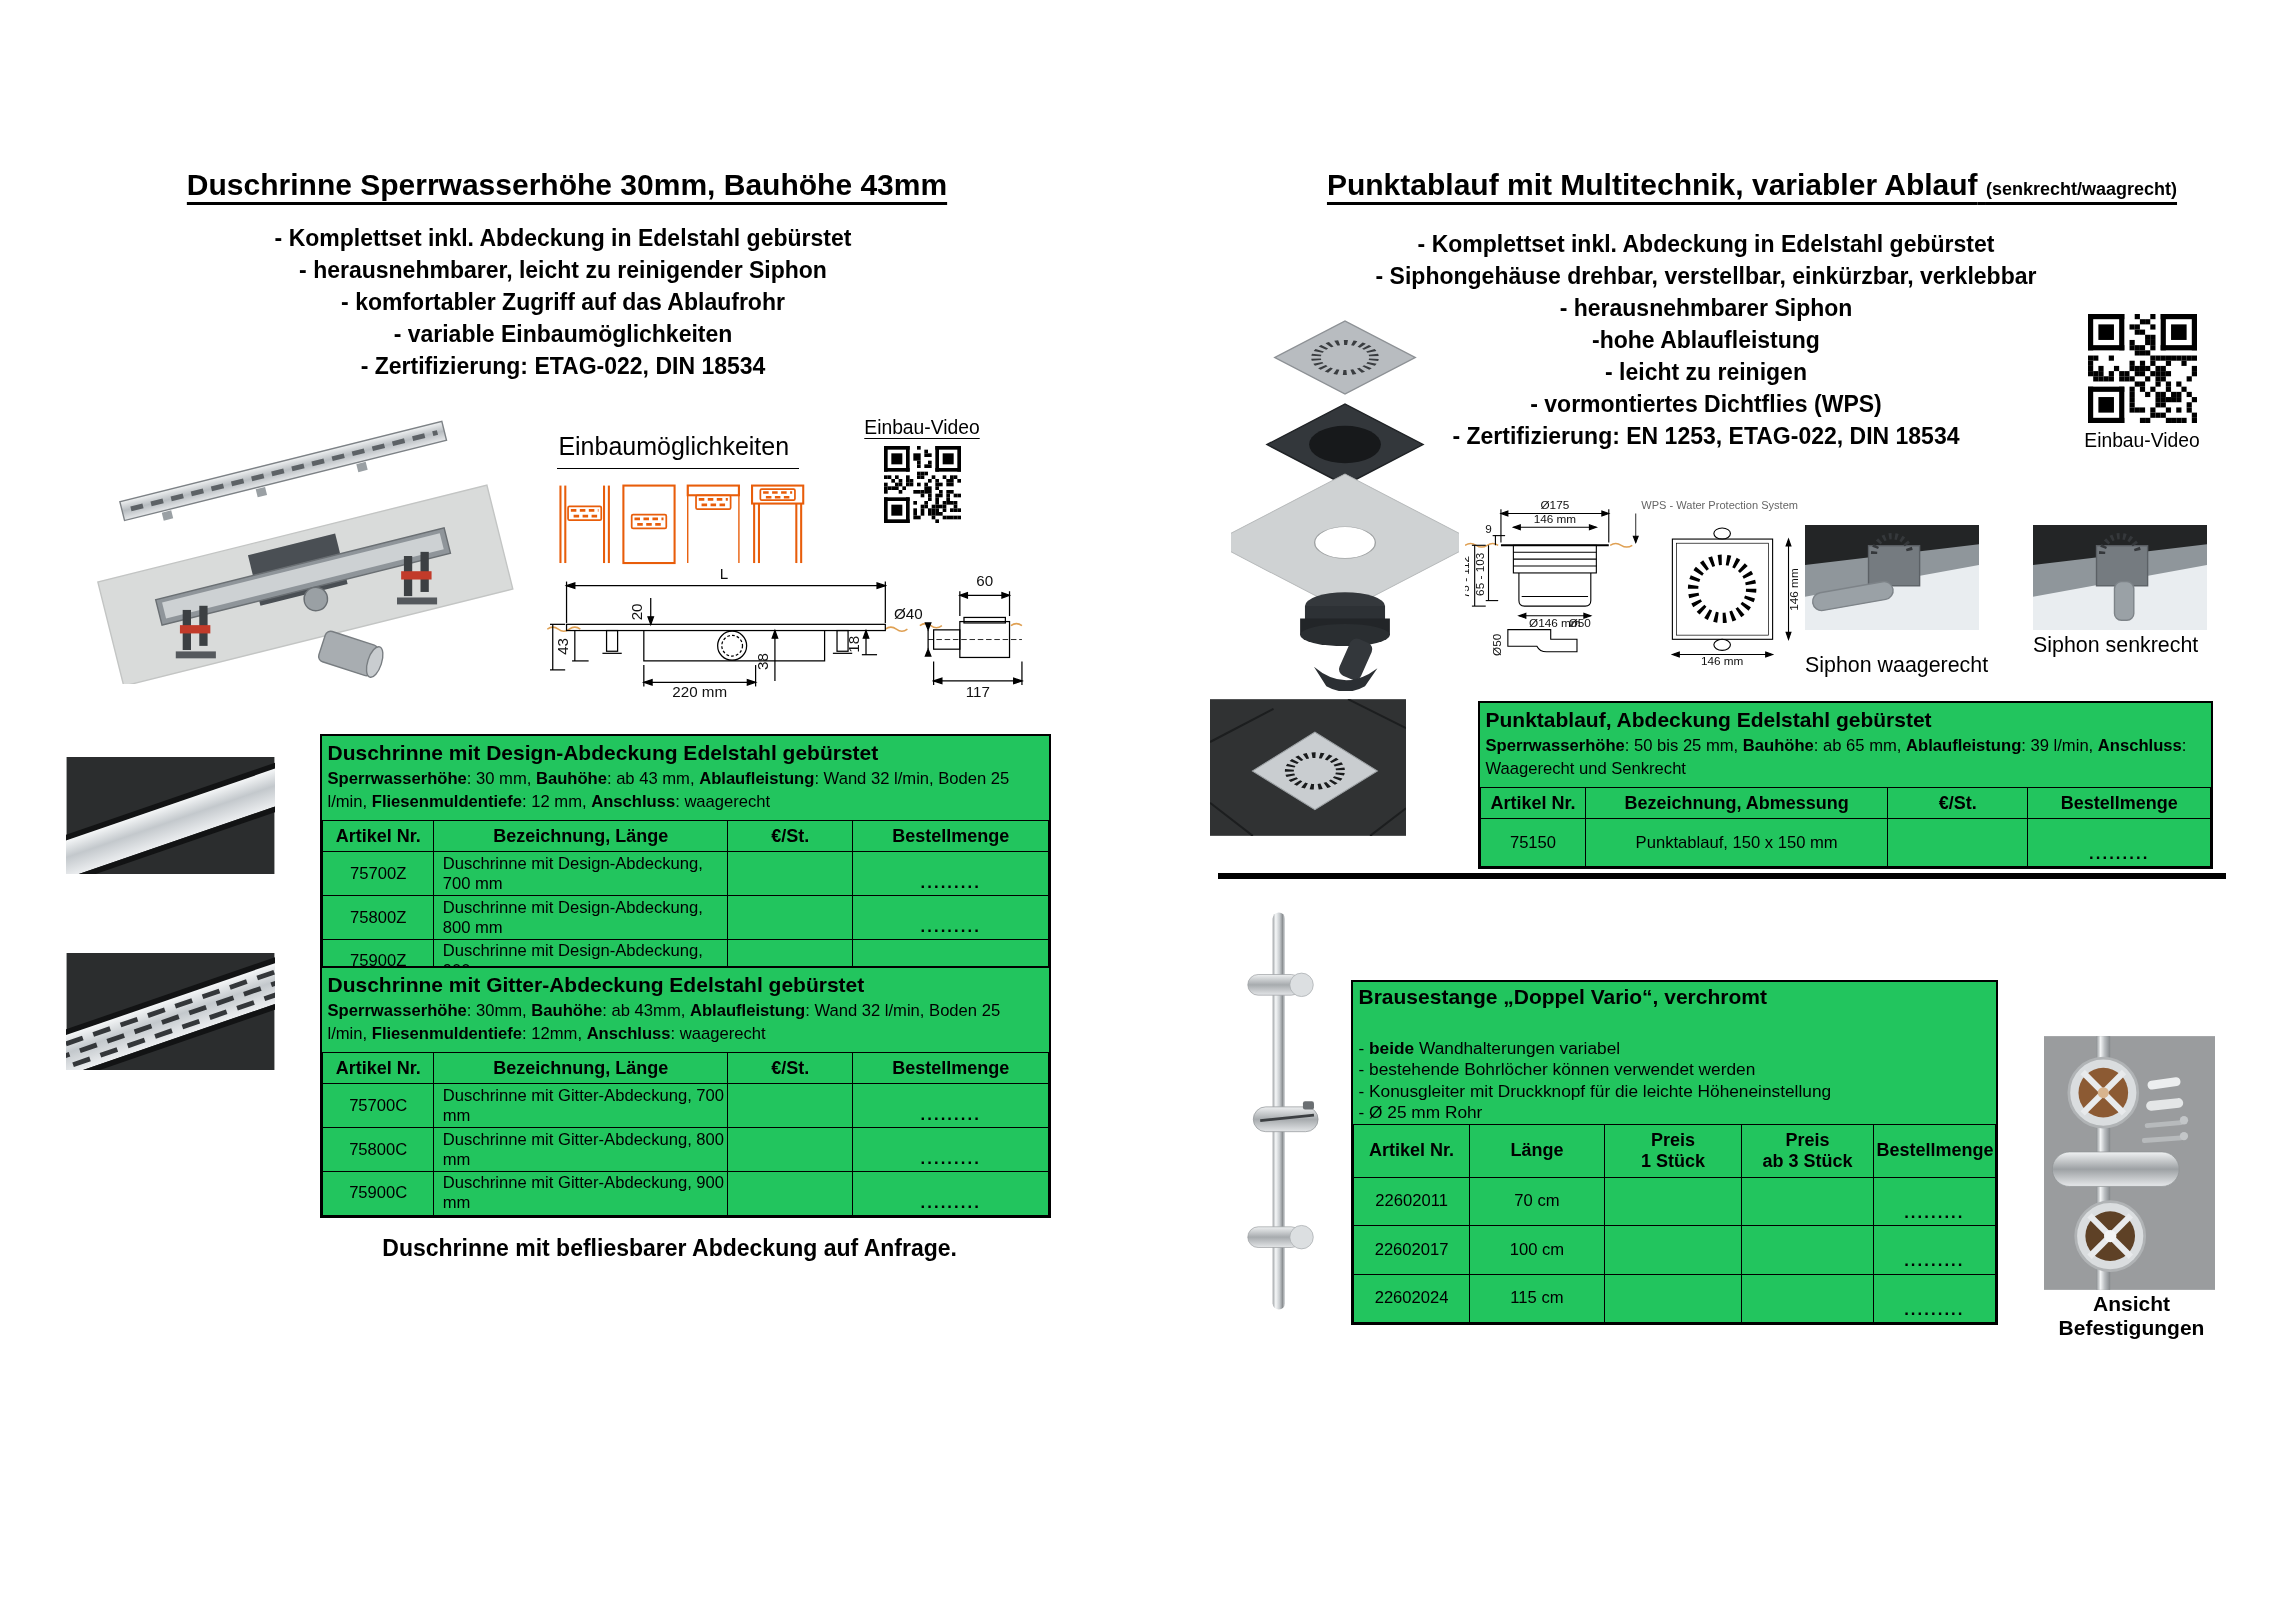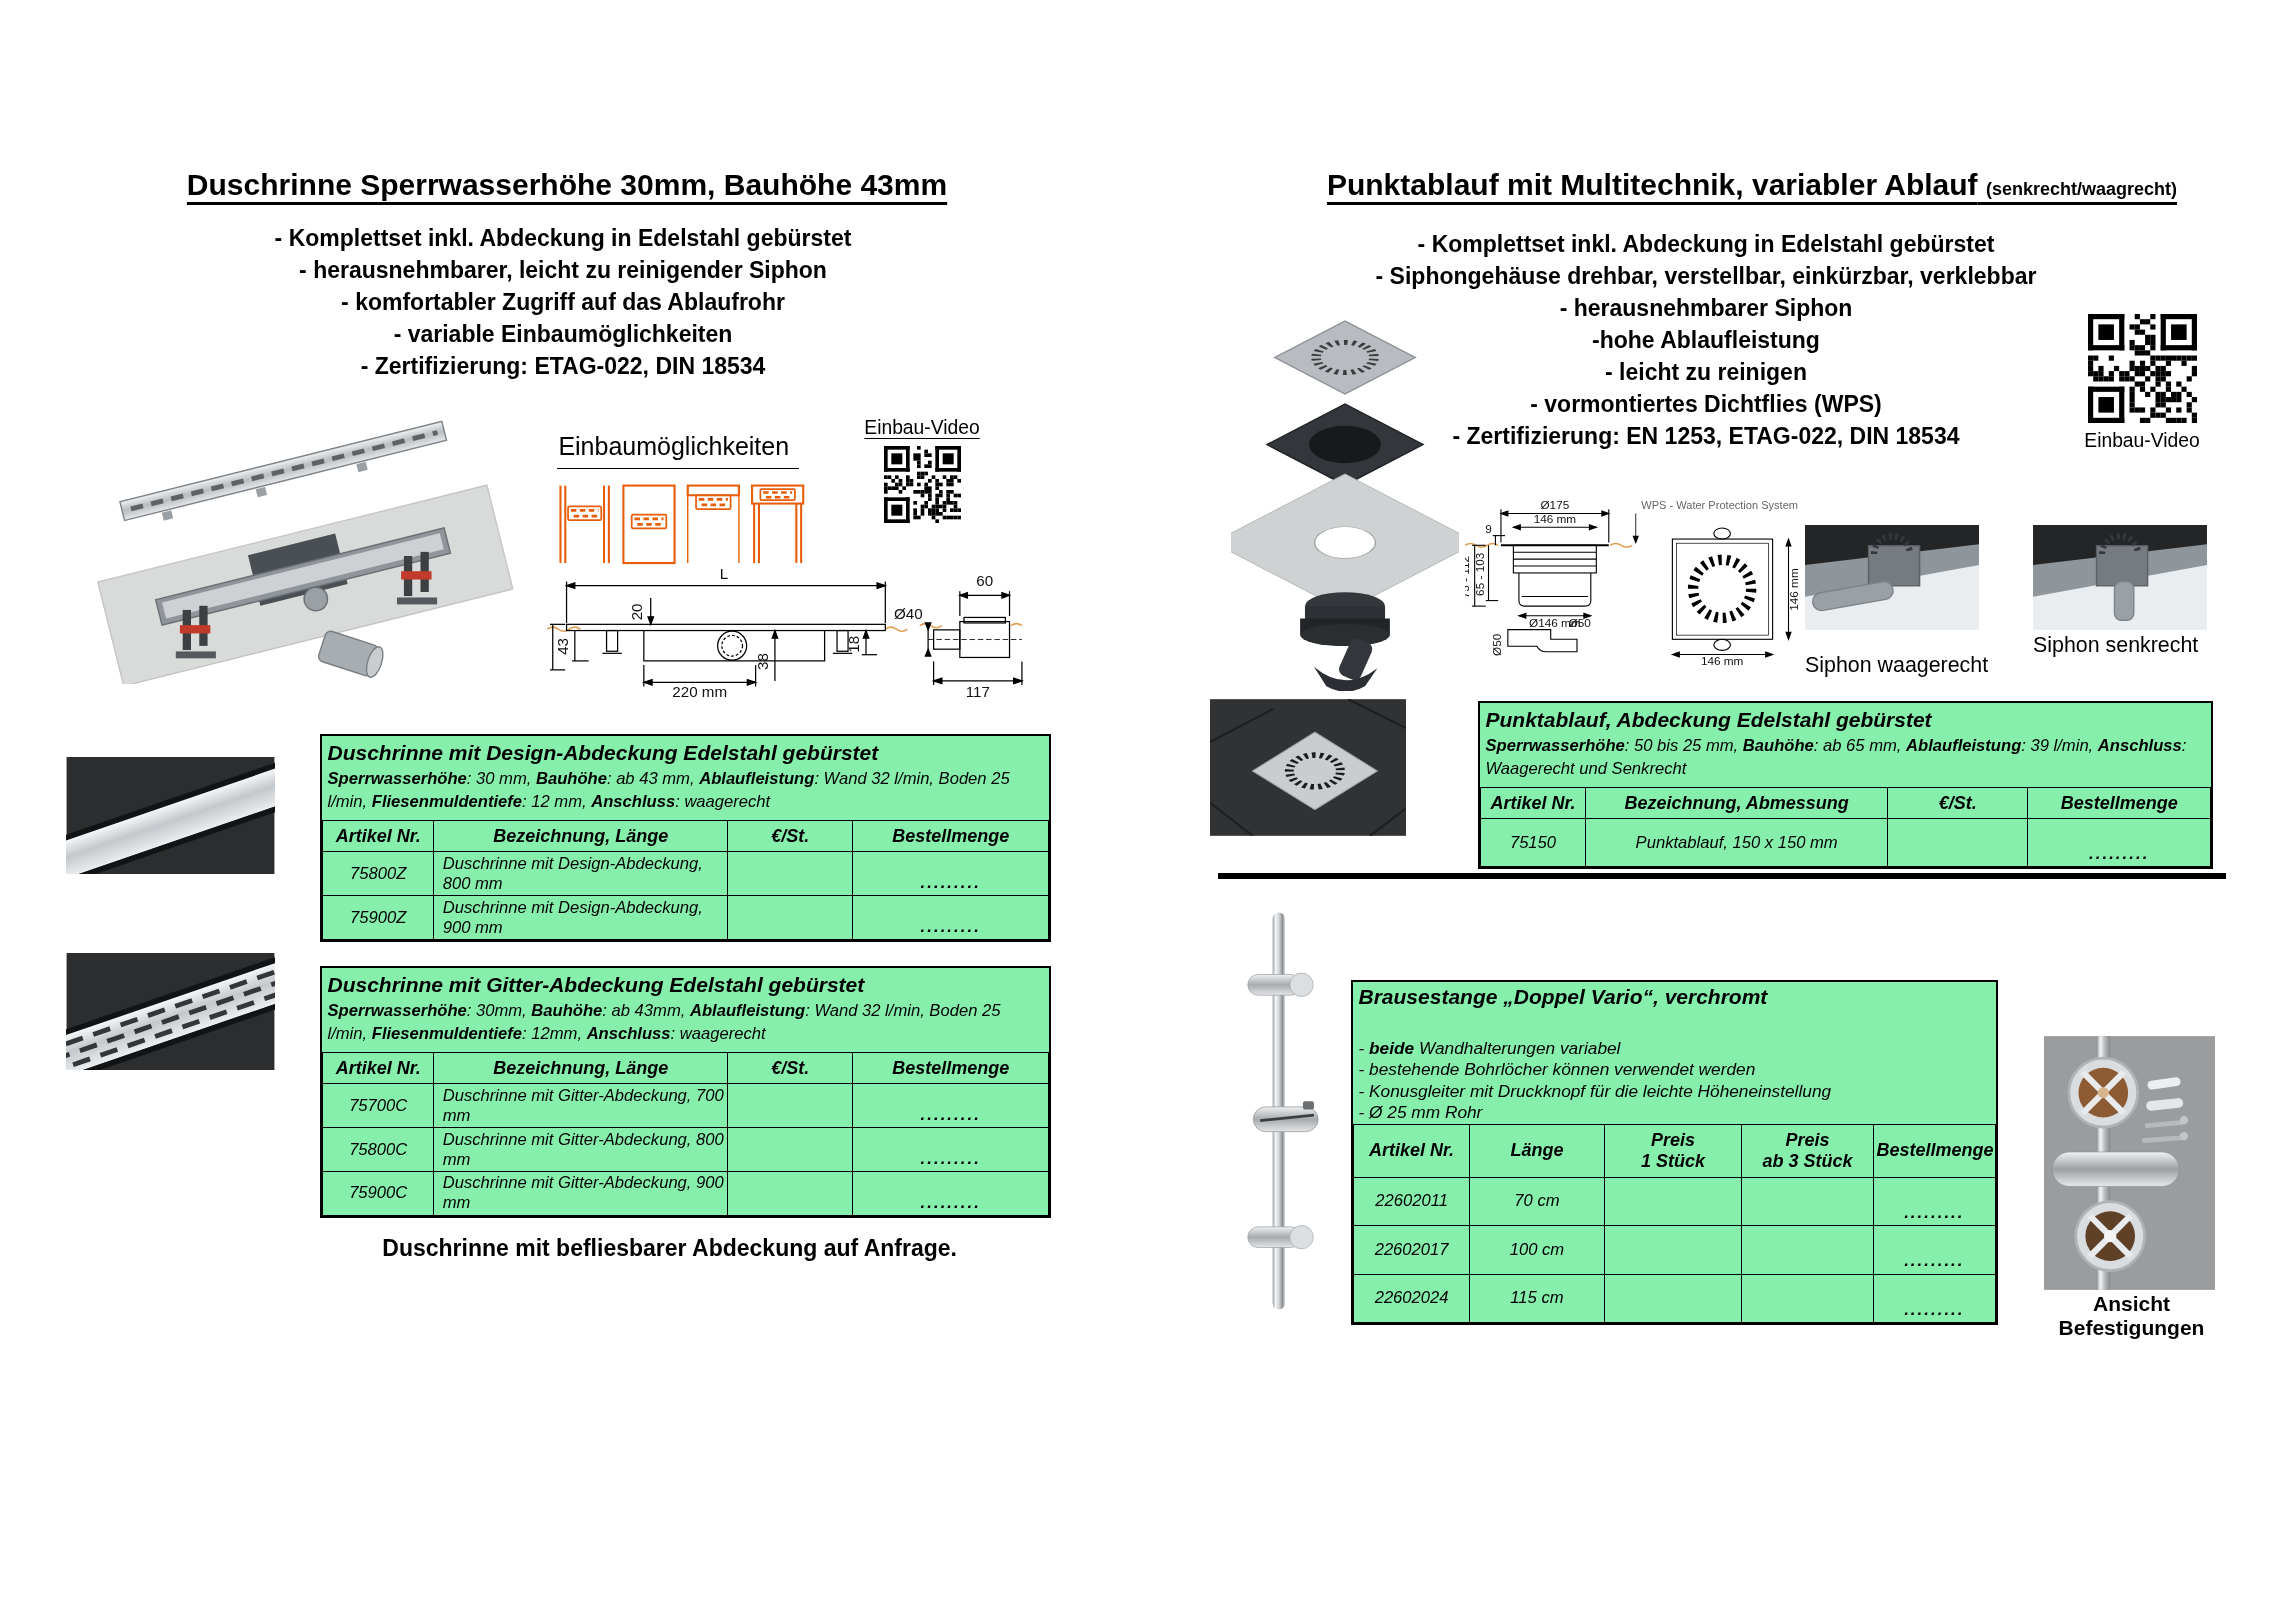--- a/index.html
+++ b/index.html
@@ -14,21 +14,21 @@
   .main-title .u-span{text-decoration:underline;text-decoration-thickness:2.8px;text-underline-offset:7px;}
   .title-suffix{font-size:18px;font-weight:bold;}
   .bullets div{font-size:23px;font-weight:bold;line-height:32px;text-align:center;white-space:nowrap;}
   .einbau-heading{font-size:25px;font-weight:400;border-bottom:1.4px solid #000;padding:0 9.7px 7px 1.4px;display:inline-block;}
   .video-label{font-size:19.3px;font-weight:400;text-align:center;text-decoration:underline;text-decoration-thickness:1.4px;text-underline-offset:3.5px;}
   .video-caption{font-size:19.3px;font-weight:400;text-align:center;}
   .photo-caption{font-size:21.4px;font-weight:400;}
   .bold-caption{font-size:21px;font-weight:bold;text-align:center;}
   .note-text{font-size:23px;font-weight:bold;}
   
-  .ptable{border:2.1px solid #000;background:#86efac;box-sizing:border-box;font-style:italic;}
+  .ptable{border:2.1px solid #000;background:#22c55e;box-sizing:border-box;}
   .pt-head{padding:2.8px 7px 7px 5.5px;}
   .pt-title{font-size:21px;font-weight:bold;line-height:28px;}
   .pt-specs{font-size:16.6px;line-height:23px;}
   .pt-specs b{font-weight:bold;}
   .ptable table{width:100%;border-collapse:collapse;table-layout:fixed;}
   .ptable th{border:1.4px solid #000;font-size:18px;font-weight:bold;white-space:pre-line;padding:4.8px 2.8px;line-height:21px;}
   .ptable td{border:1.4px solid #000;font-size:16.6px;text-align:center;padding:1.4px 2.8px;}
   .ptable td:last-child{vertical-align:bottom;letter-spacing:2.1px;font-weight:bold;padding-bottom:2.1px;}
   .t-left td{height:32px;}
   .t-left th:nth-child(1){width:15%}.t-left th:nth-child(2){width:41%}
@@ -381,20 +381,26 @@
   <table>
     <thead>
         <tr>
           <th>Artikel Nr.</th>
           <th>Bezeichnung, Länge</th>
           <th>€/St.</th>
           <th>Bestellmenge</th>
         </tr>
       </thead>
     <tbody>
+        <tr>
+          <td>75700Z</td>
+          <td>Duschrinne mit Design-Abdeckung, 700 mm</td>
+          <td></td>
+          <td>.........</td>
+        </tr>
         <tr>
           <td>75800Z</td>
           <td>Duschrinne mit Design-Abdeckung, 800 mm</td>
           <td></td>
           <td>.........</td>
         </tr>
         <tr>
           <td>75900Z</td>
           <td>Duschrinne mit Design-Abdeckung, 900 mm</td>
           <td></td>

